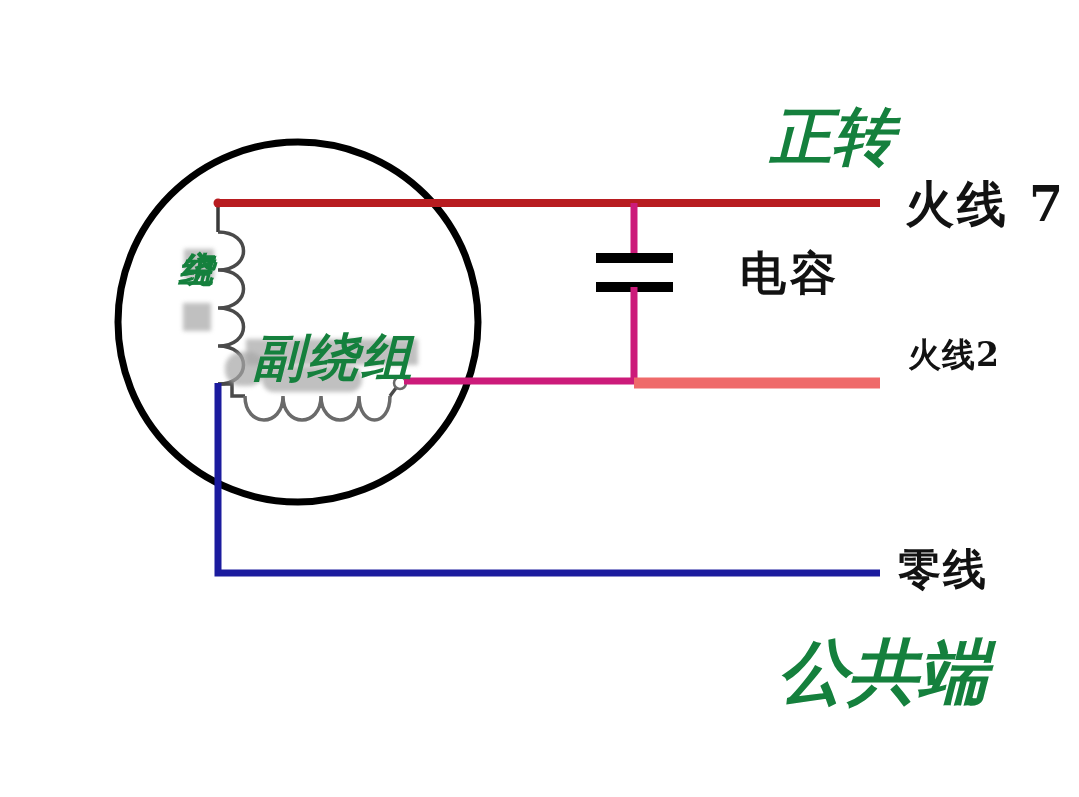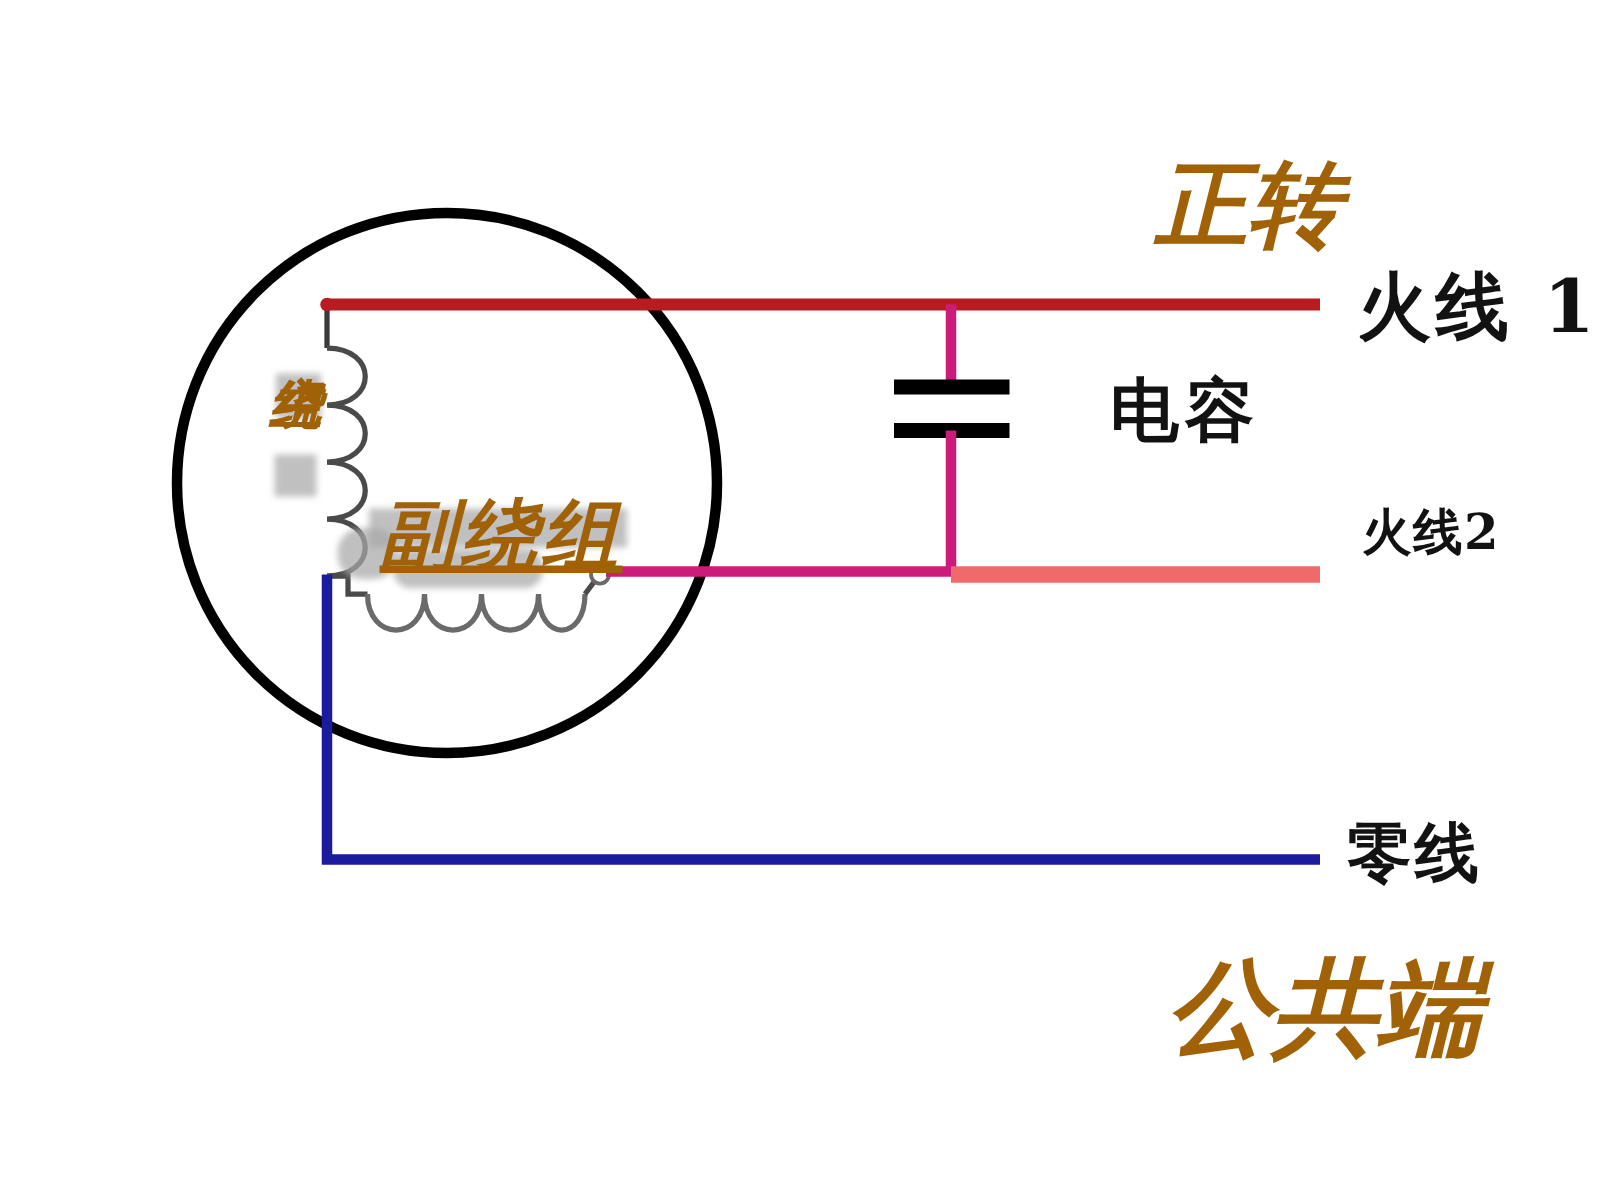--- a/index.html
+++ b/index.html
@@ -25,21 +25,21 @@
     width: 1079px;
     height: 797px;
   }
   .lbl {
     position: absolute;
     white-space: nowrap;
     line-height: 1;
     user-select: none;
   }
   .green-label {
-    color: #a16207;
+    color: #15803d;
     font-family: "DejaVu Serif", "Liberation Serif", serif;
     font-weight: bold;
     font-style: italic;
   }
   .black-label {
     color: #121212;
     font-family: "DejaVu Serif", "Liberation Serif", serif;
     font-weight: bold;
   }
   .vert-label {
@@ -48,21 +48,21 @@
     letter-spacing: 2px;
   }
   #label-forward     { left: 770px; top: 106px;  font-size: 62px; }
   #label-reverse     { left: 786px; top: 415px;  font-size: 62px; }
   #label-common      { left: 778px; top: 637px;  font-size: 70px; }
   #label-live1       { left: 905px; top: 180px;  font-size: 49px; letter-spacing: 3px; }
   #label-live2       { left: 908px; top: 338px;  font-size: 33px; letter-spacing: 1px; }
   #label-neutral     { left: 898px; top: 548px;  font-size: 43px; letter-spacing: 2px; text-align: center; }
   #label-capacitor   { left: 740px; top: 250px;  font-size: 46px; letter-spacing: 4px; }
   #label-main-winding{ left: 179px; top: 221px;  font-size: 35px; }
-  #label-aux-winding { left: 253px; top: 332px;  font-size: 51px; letter-spacing: 3px; text-decoration: underline; }
+  #label-aux-winding { left: 253px; top: 332px;  font-size: 51px; letter-spacing: 3px; }
   .blur-box {
     position: absolute;
     background: #a8a8a8;
     opacity: 0.72;
     filter: blur(2px);
   }
   #blur-main-a { left: 184px; top: 249px; width: 30px; height: 30px; }
   #blur-main-b { left: 183px; top: 303px; width: 28px; height: 28px; }
   #blur-aux-a  { left: 246px; top: 339px; width: 172px; height: 26px; }
   #blur-aux-b  { left: 262px; top: 366px; width: 100px; height: 26px; border-radius: 12px; }
@@ -121,21 +121,21 @@
   <div class="blur-box" id="blur-aux-c"></div>
 
   <div class="lbl green-label vert-label" id="label-main-winding">主绕组</div>
 
   <div class="lbl green-label" id="label-aux-winding">副绕组</div>
 
   <div class="lbl black-label" id="label-capacitor">电容</div>
 
   <div class="lbl green-label" id="label-forward">正转</div>
 
-  <div class="lbl black-label" id="label-live1">火线 1</div>
+  <div class="lbl black-label" id="label-live1">火线 7</div>
 
   <div class="lbl black-label" id="label-live2">火线2</div>
 
 
   <div class="lbl black-label" id="label-neutral">零线</div>
 
   <div class="lbl green-label" id="label-common">公共端</div>
 
 </div>
 

